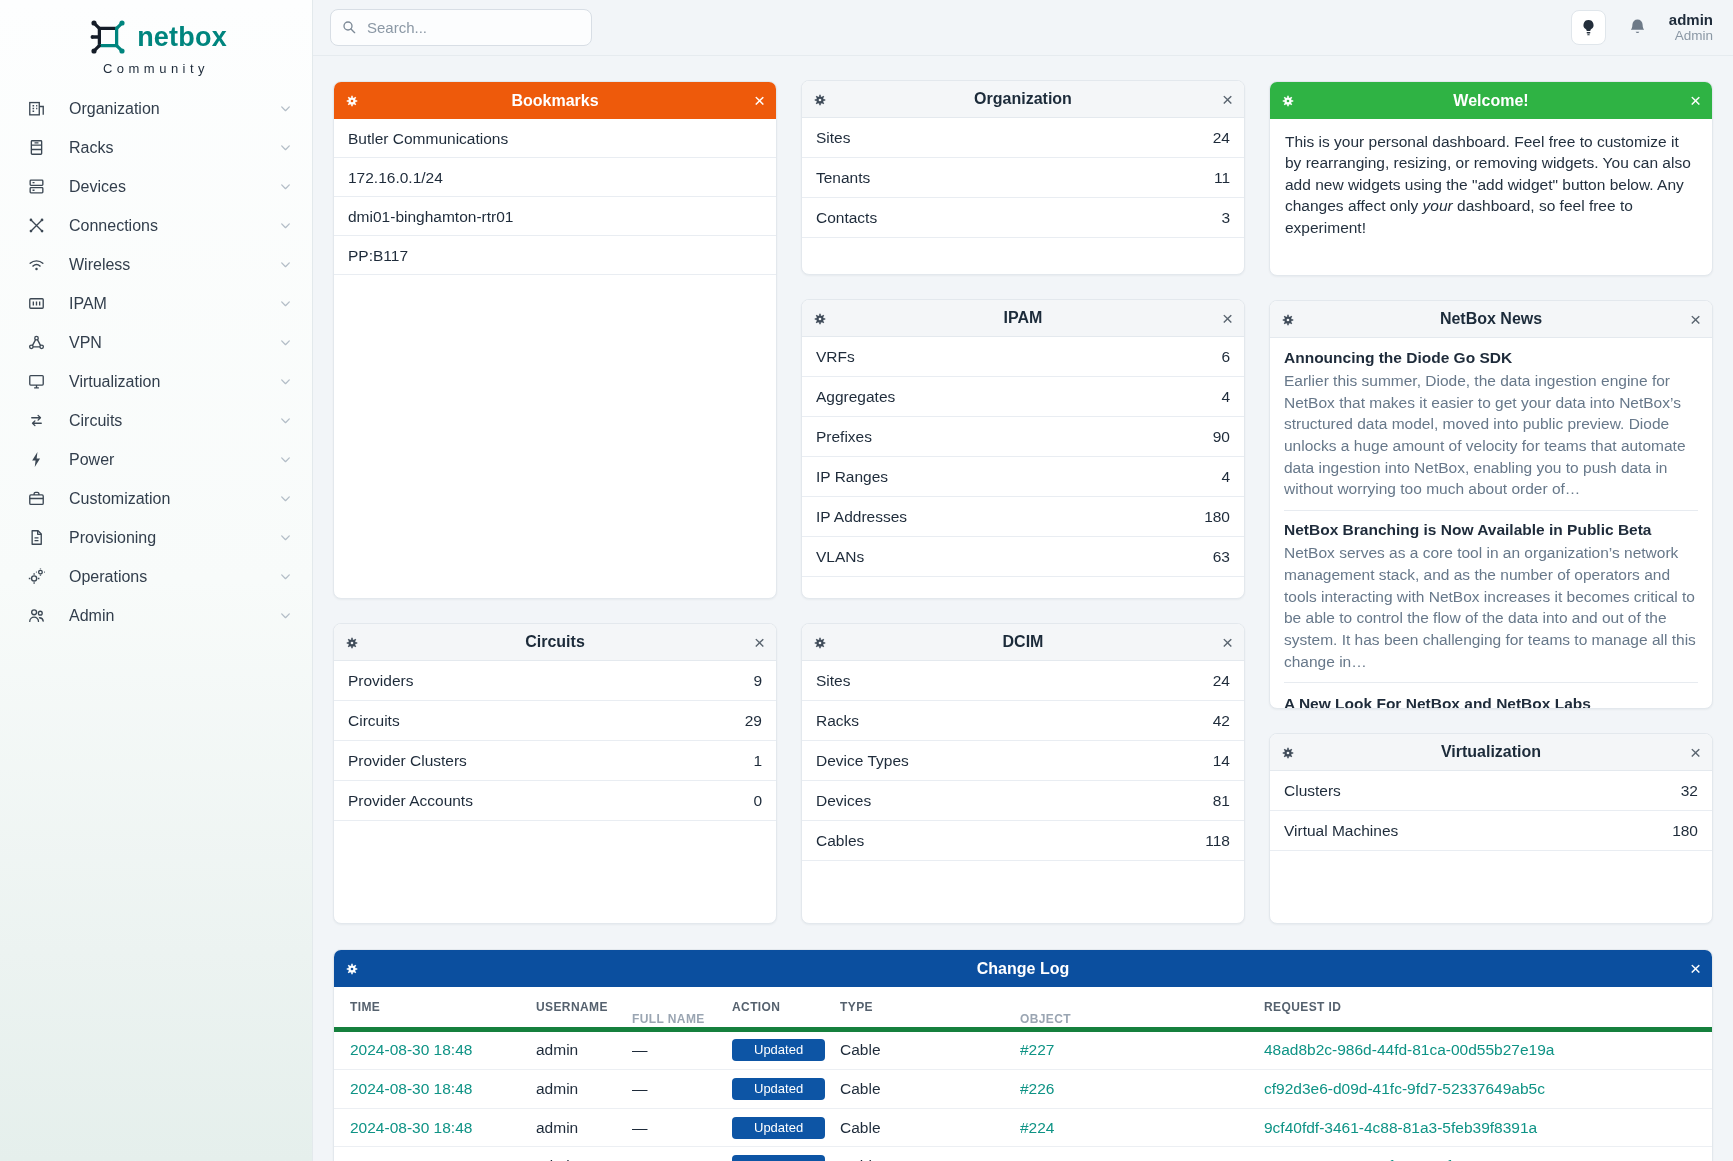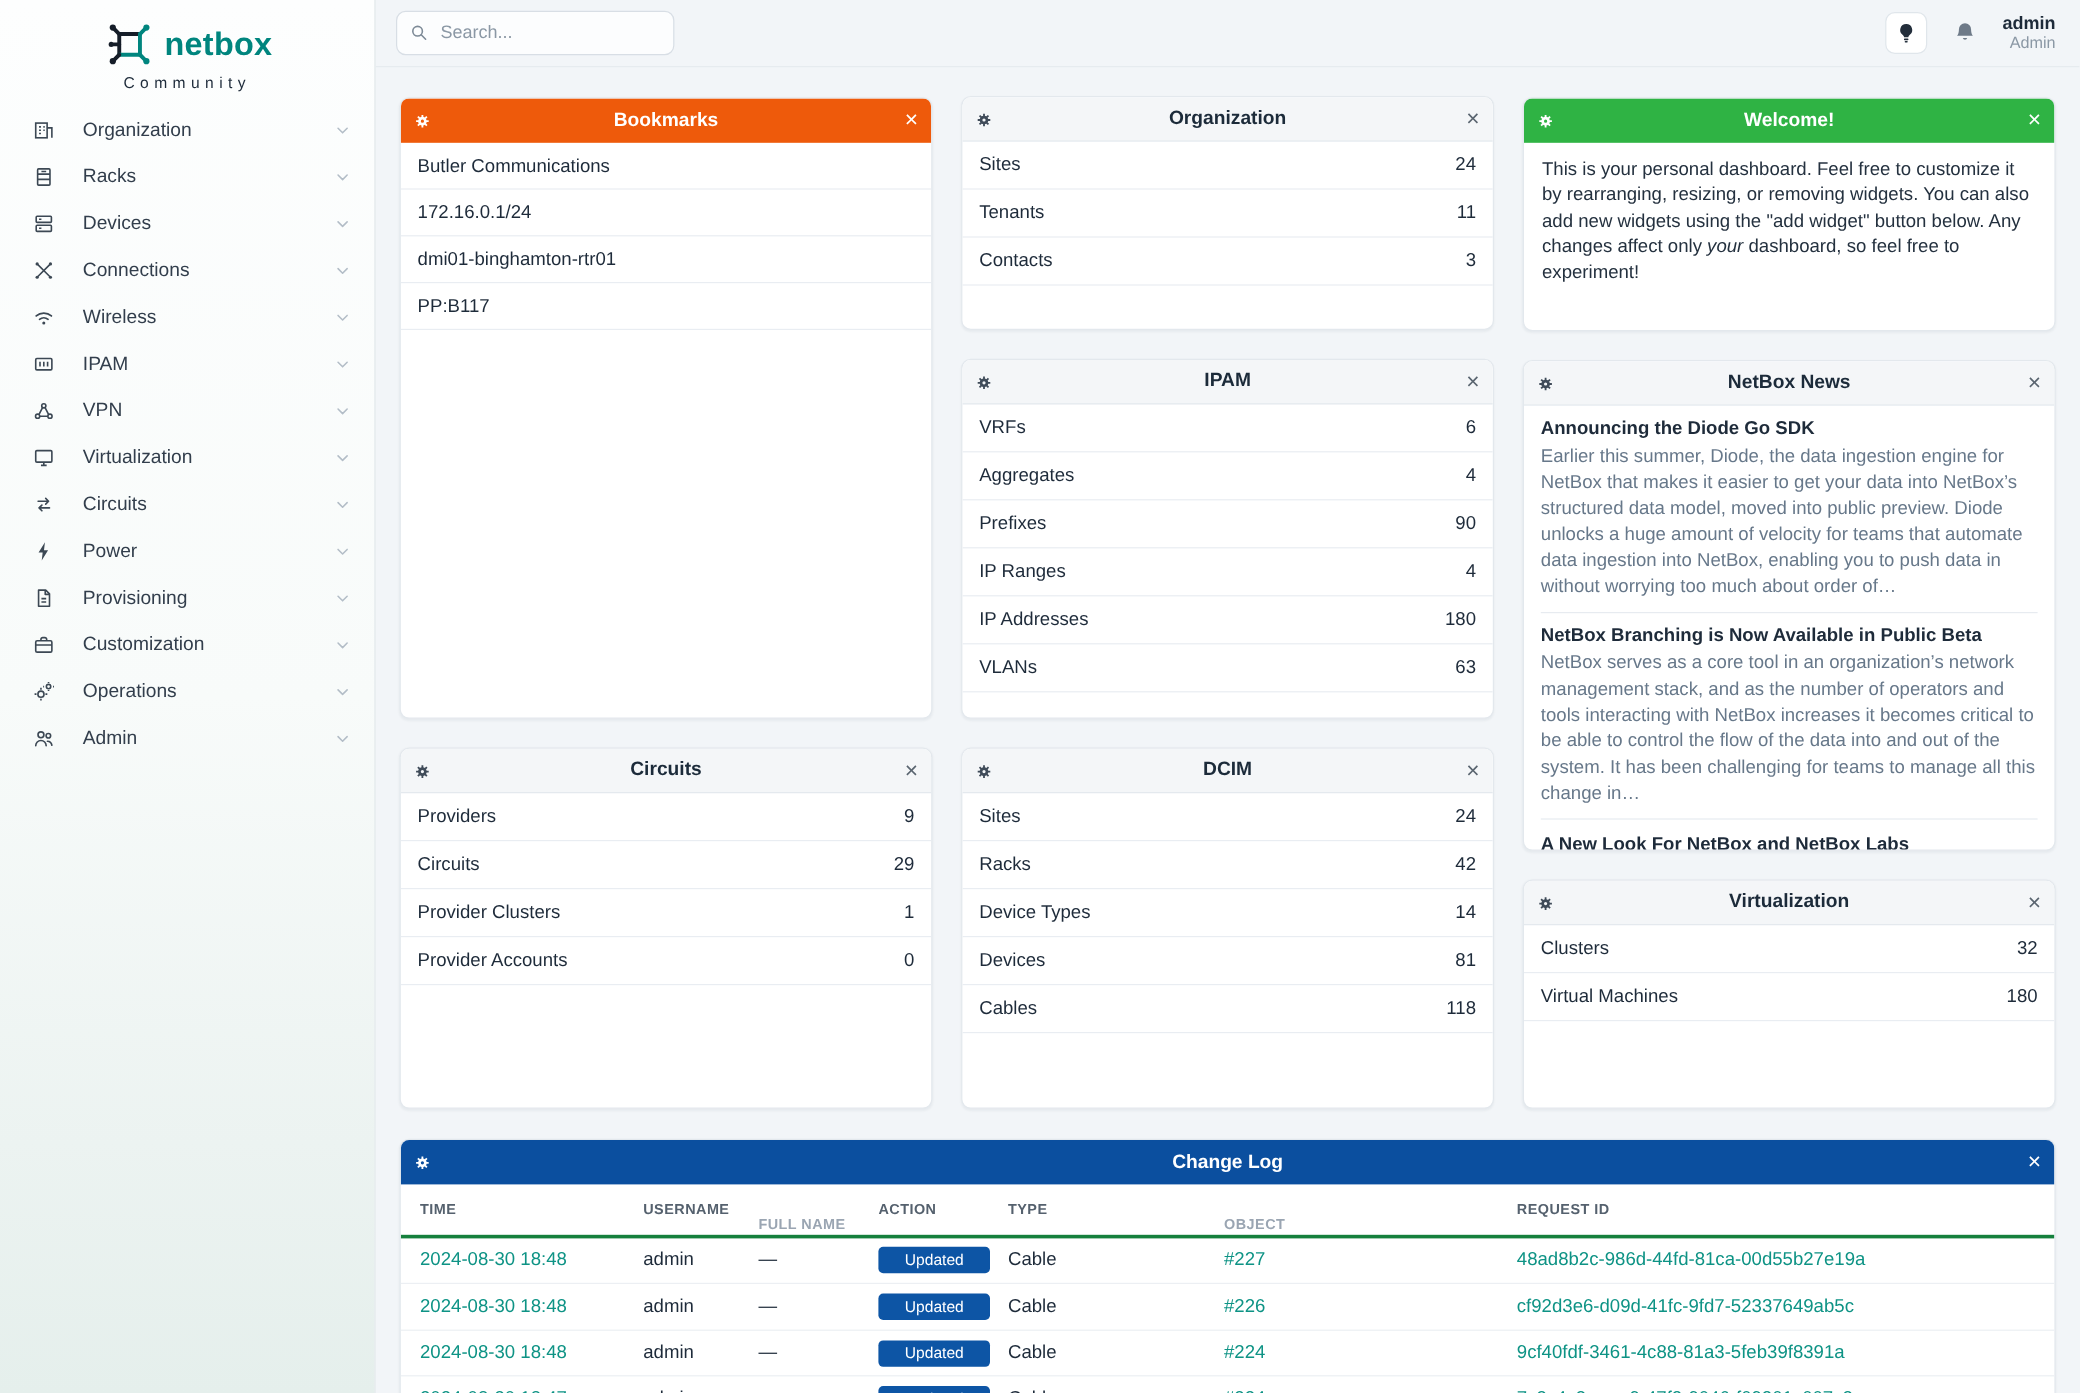--- a/index.html
+++ b/index.html
@@ -23,21 +23,21 @@
   .nav-ic { width:19px; height:19px; color:#3c4854; flex:0 0 19px; }
   .nav-label { margin-left:23px; font-size:16px; font-weight:500; color:#323e4c; flex:1; }
   .nav-chev { width:13px; height:13px; color:#b3bdc7; }
 
   
   .main { flex:1; padding:0 20px; }
   .topbar { height:56px; display:flex; align-items:center; justify-content:space-between;
     border-bottom:1px solid #e6ebef; margin:0 -20px; padding:0 20px 0 17px; }
   .search-wrap { position:relative; width:223px; }
   .search-ic { position:absolute; left:11px; top:10px; width:16px; height:16px; color:#7d8a97; }
-  .search-input { width:232px; height:37px; border:1px solid #d8dee5; border-radius:8px;
+  .search-input { width:262px; height:37px; border:1px solid #d8dee5; border-radius:8px;
     background:#fcfdfe; padding:0 10px 0 36px; font-size:15px; color:#1e2b3a;
     font-family:"Liberation Sans","DejaVu Sans",sans-serif; }
   .search-input::placeholder { color:#8b98a5; }
   .top-right { display:flex; align-items:center; gap:21px; }
   .bulb-btn { width:35px; height:35px; background:#fff; border:1px solid #e0e6eb; border-radius:8px;
     display:flex; align-items:center; justify-content:center; cursor:pointer; }
   .bulb-btn svg { width:19px; height:19px; color:#232e3b; }
   .bell-btn { background:none; border:none; cursor:pointer; display:flex; }
   .bell-btn svg { width:21px; height:21px; color:#6e7a88; }
   .user-block { text-align:right; line-height:1.15; cursor:pointer; }
@@ -82,21 +82,21 @@
   .news-item { padding-bottom:10px; border-bottom:1px solid #e7ebf0; margin-bottom:10px; }
   .news-item:last-child,.news-more { border-bottom:none; margin-bottom:0; }
   .news-hl { font-size:15.5px; font-weight:700; color:#1e2b3a; margin-bottom:3px; cursor:pointer; }
   .news-txt { font-size:15.5px; line-height:1.4; color:#67788a; }
   .news-more { font-size:15.5px; font-weight:700; color:#1e2b3a; padding-top:2px; cursor:pointer; }
 
   
   .changelog { margin-top:25px; height:238px; }
   .cl-colhead,.cl-row { display:grid; grid-template-columns:186px 96px 100px 108px 180px 244px 1fr;
     align-items:center; padding:0 16px; }
-  .cl-colhead { height:45px; border-bottom:3px solid #15803d; }
+  .cl-colhead { height:45px; border-bottom:5px solid #15803d; }
   .cl-colhead span { font-size:12px; font-weight:700; letter-spacing:.4px; color:#55616e; }
   .cl-colhead span.muted { color:#9aa5b2;margin-top:24px; }
   .cl-row { height:39px; border-bottom:1px solid #eceff3; font-size:15.5px; }
   .cl-link { color:#0e9385; text-decoration:none; cursor:pointer; }
   .cl-plain { color:#1e2b3a; }
   .badge { display:inline-block; background:#0d55a5; color:#fff; font-size:13px; font-weight:500;
     padding:3px 22px 4px; border-radius:4px; }
   svg { display:block; }
 </style>
 </head>
@@ -347,32 +347,32 @@
         <svg class="nav-ic">
             <use href="#i-bolt"></use>
           </svg>
         <span class="nav-label">Power</span>
         <svg class="nav-chev">
             <use href="#i-chev"></use>
           </svg>
       </div>
       <div class="nav-item">
         <svg class="nav-ic">
+            <use href="#i-briefcase"></use>
+          </svg>
+        <span class="nav-label">Customization</span>
+        <svg class="nav-chev">
+            <use href="#i-chev"></use>
+          </svg>
+      </div>
+      <div class="nav-item">
+        <svg class="nav-ic">
             <use href="#i-doc"></use>
           </svg>
         <span class="nav-label">Provisioning</span>
-        <svg class="nav-chev">
-            <use href="#i-chev"></use>
-          </svg>
-      </div>
-      <div class="nav-item">
-        <svg class="nav-ic">
-            <use href="#i-briefcase"></use>
-          </svg>
-        <span class="nav-label">Customization</span>
         <svg class="nav-chev">
             <use href="#i-chev"></use>
           </svg>
       </div>
       <div class="nav-item">
         <svg class="nav-ic">
             <use href="#i-gears"></use>
           </svg>
         <span class="nav-label">Operations</span>
         <svg class="nav-chev">

